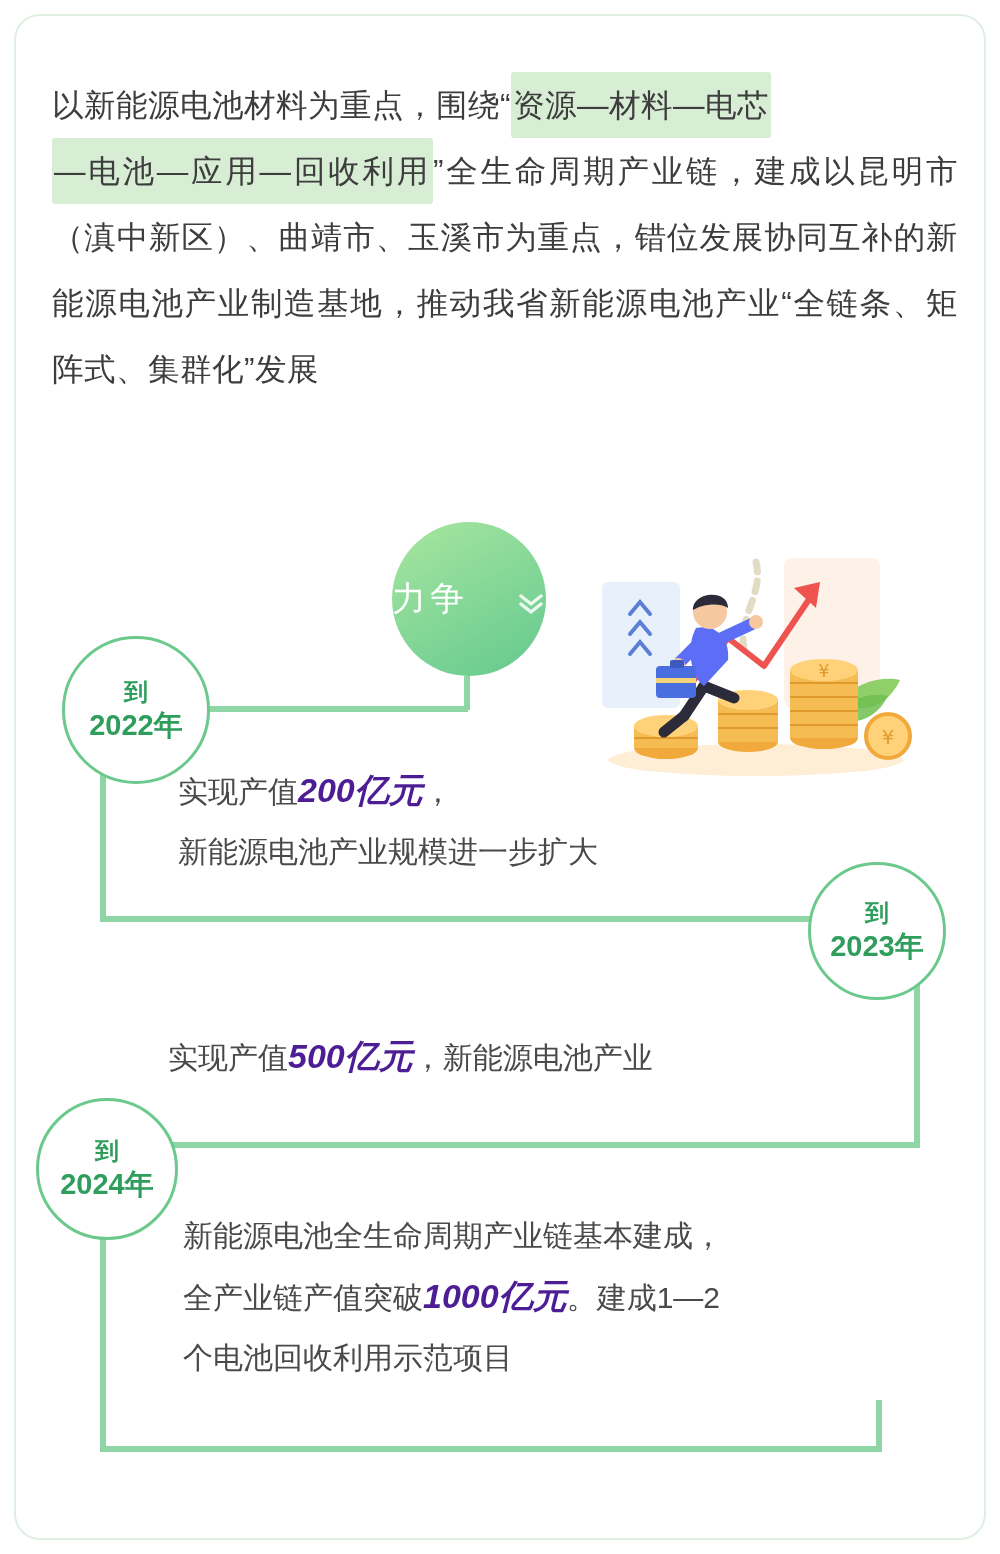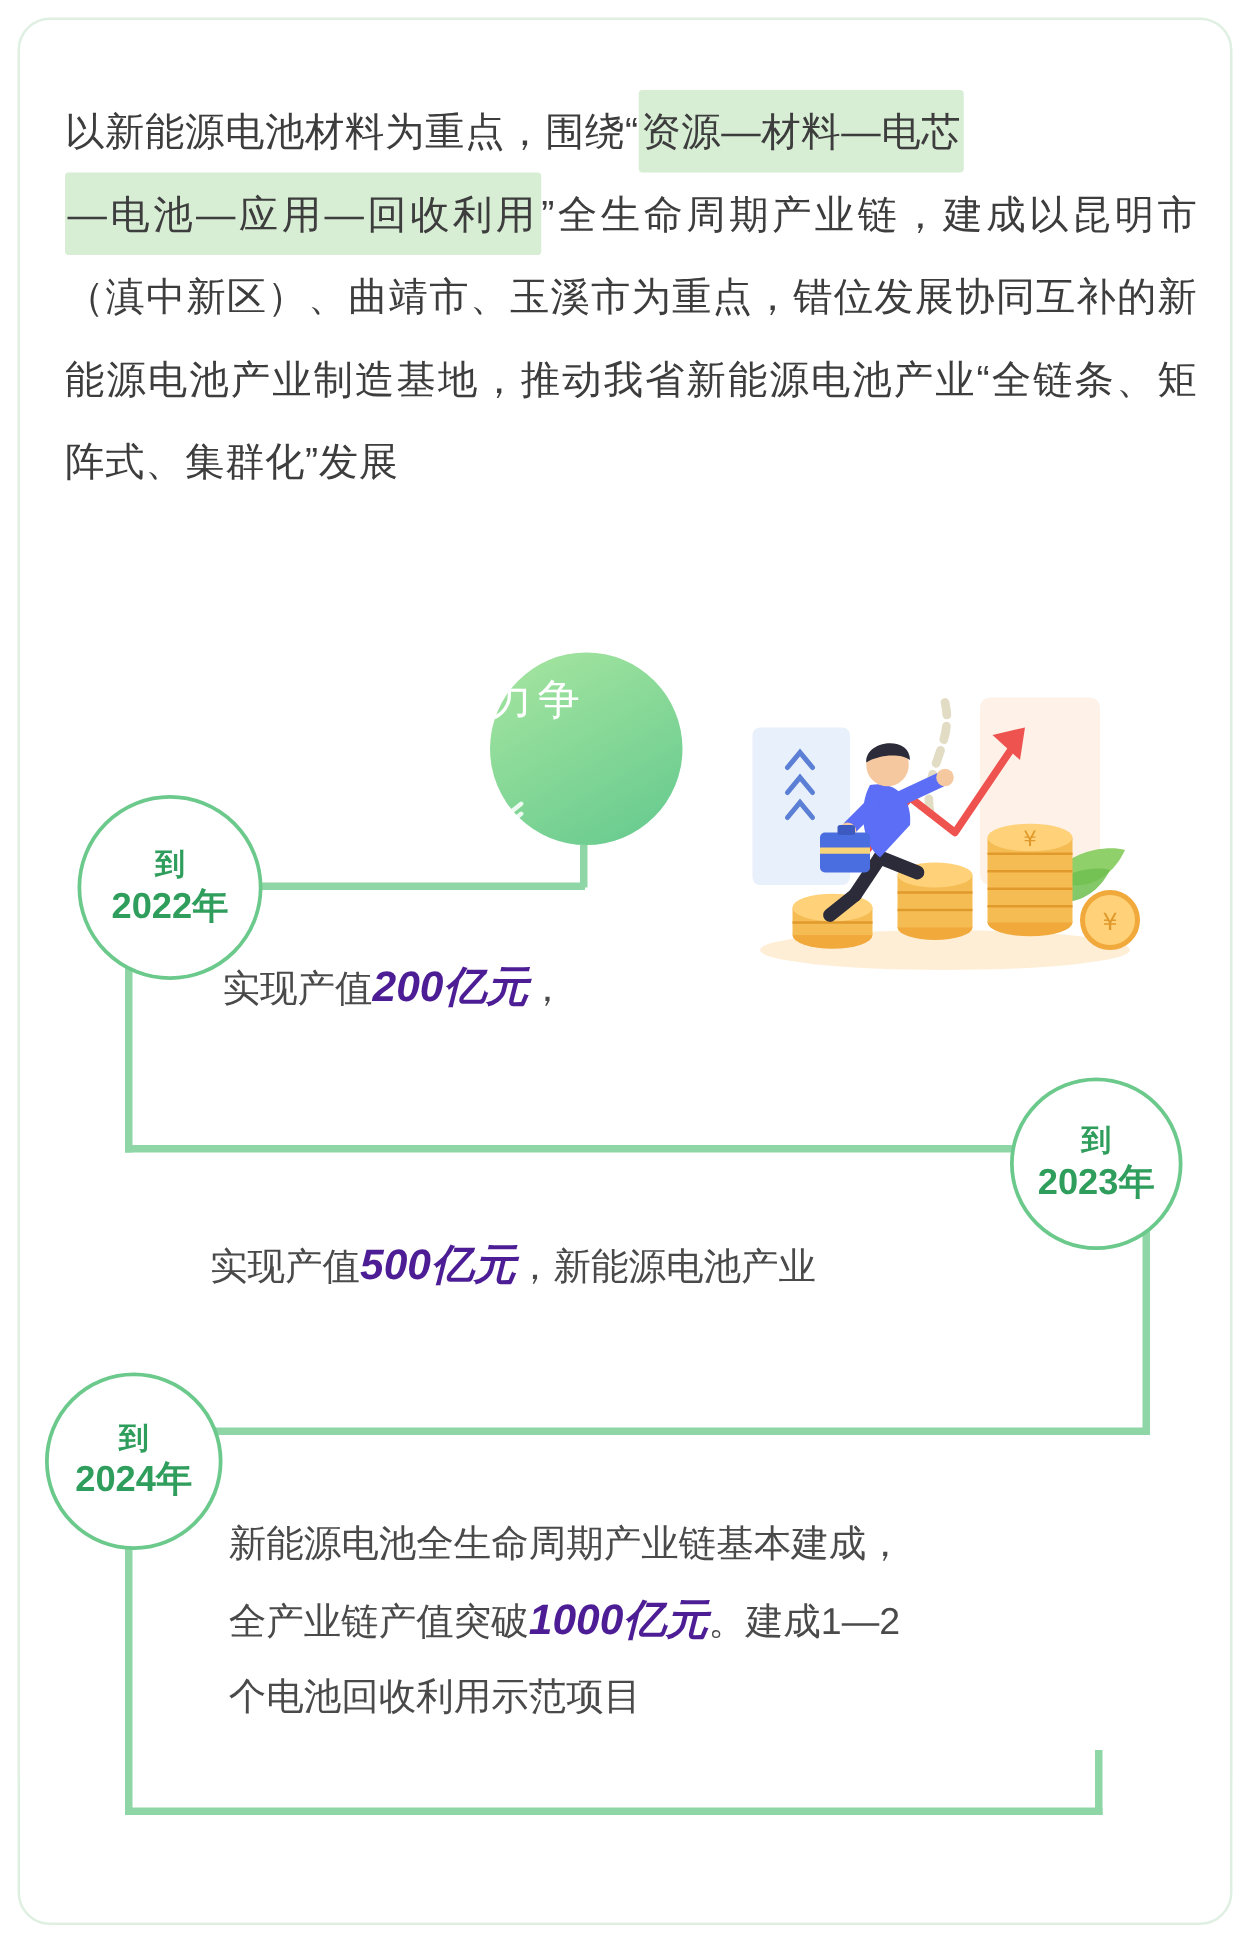--- a/index.html
+++ b/index.html
@@ -82,21 +82,21 @@
     font-weight: bold;
   }
   .circle-strive {
     position: absolute;
     left: 392px; top: 522px;
     width: 154px; height: 154px;
     border-radius: 50%;
     background: linear-gradient(150deg, #a8e6a0 0%, #63c98e 100%);
     color: #ffffff;
     display: flex;
-    flex-direction: column;
+    align-items: center;
     justify-content: center;
     gap: 48px;
   }
   .circle-strive .txt {
     font-size: 34px;
     letter-spacing: 4px;
     font-weight: normal;
   }
   .chev {
     margin-top: 8px;
@@ -237,27 +237,28 @@
     </svg>
   </span>
 </div>
 
 <div class="circle-node" style="left:62px; top:636px; width:148px; height:148px;">
   <span class="small">到</span>
   <span class="big">2022年</span>
 </div>
 <div class="para" style="left:178px; top:760px; width:760px;">
   <span>实现产值</span><span class="amount">200亿元</span><span>，</span><br>
+  <span>新能源电池产业规模进一步扩大</span>
 </div>
 
 <div class="circle-node" style="left:808px; top:862px; width:138px; height:138px;">
   <span class="small">到</span>
   <span class="big">2023年</span>
 </div>
-<div class="para" style="left:168px; top:982px; width:760px;">
+<div class="para" style="left:168px; top:1026px; width:760px;">
   <span>实现产值</span><span class="amount">500亿元</span><span>，新能源电池产业</span><br>
 </div>
 
 <div class="circle-node" style="left:36px; top:1098px; width:142px; height:142px;">
   <span class="small">到</span>
   <span class="big">2024年</span>
 </div>
 <div class="para" style="left:183px; top:1206px; width:790px;">
   <span>新能源电池全生命周期产业链基本建成，</span><br>
   <span>全产业链产值突破</span><span class="amount">1000亿元</span><span>。建成1—2</span><br>

